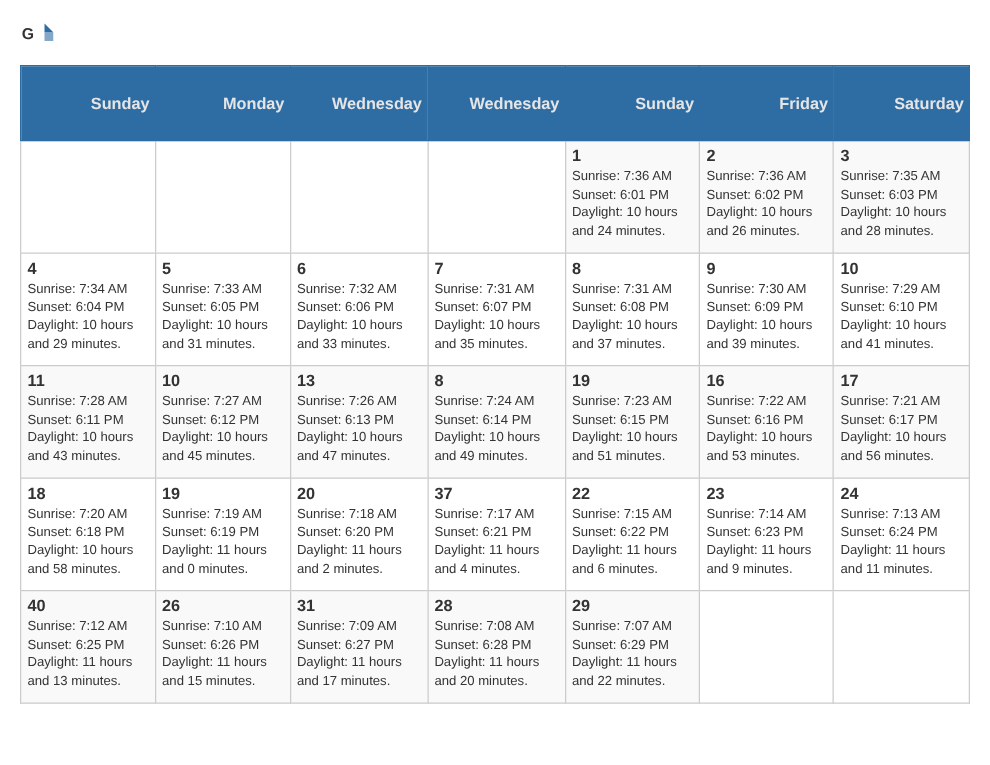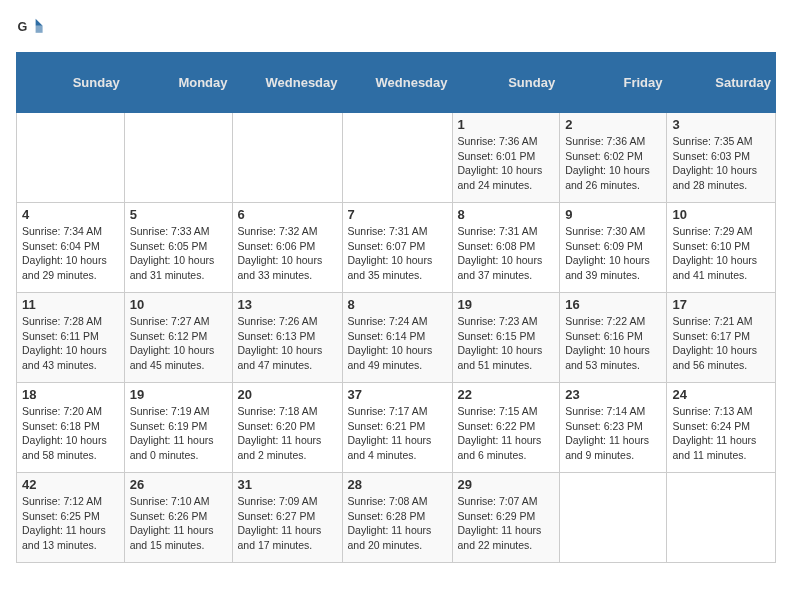--- a/index.html
+++ b/index.html
@@ -217,21 +217,21 @@
           <span class="day-number">23</span>
           <div class="day-detail">Sunrise: 7:14 AM<br>Sunset: 6:23 PM<br>Daylight: 11 hours and 9 minutes.</div>
         </td>
         <td>
           <span class="day-number">24</span>
           <div class="day-detail">Sunrise: 7:13 AM<br>Sunset: 6:24 PM<br>Daylight: 11 hours and 11 minutes.</div>
         </td>
       </tr>
       <tr>
         <td>
-          <span class="day-number">42</span>
+          <span class="day-number">40</span>
           <div class="day-detail">Sunrise: 7:12 AM<br>Sunset: 6:25 PM<br>Daylight: 11 hours and 13 minutes.</div>
         </td>
         <td>
           <span class="day-number">26</span>
           <div class="day-detail">Sunrise: 7:10 AM<br>Sunset: 6:26 PM<br>Daylight: 11 hours and 15 minutes.</div>
         </td>
         <td>
           <span class="day-number">31</span>
           <div class="day-detail">Sunrise: 7:09 AM<br>Sunset: 6:27 PM<br>Daylight: 11 hours and 17 minutes.</div>
         </td>

